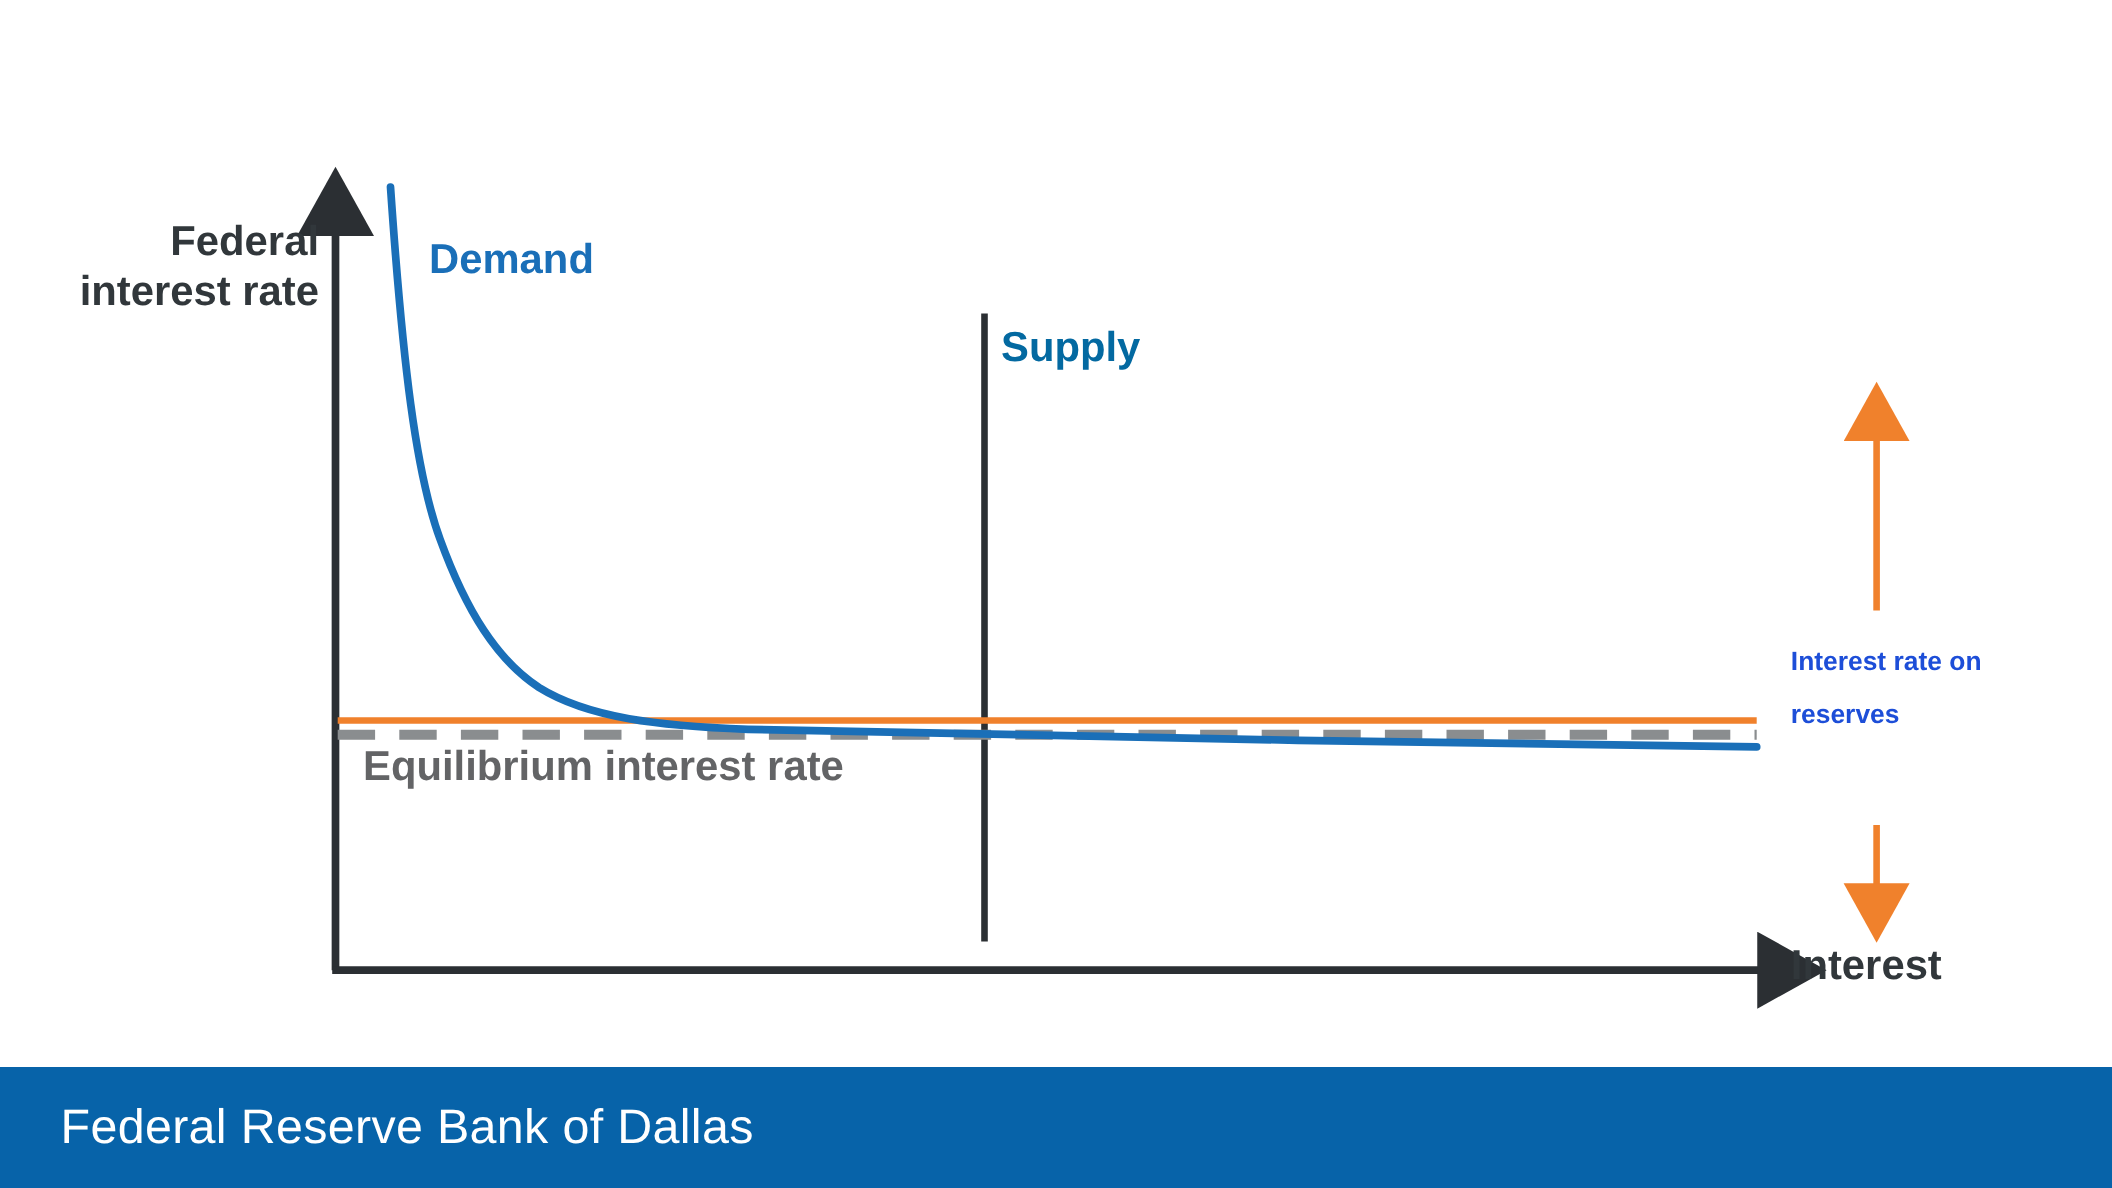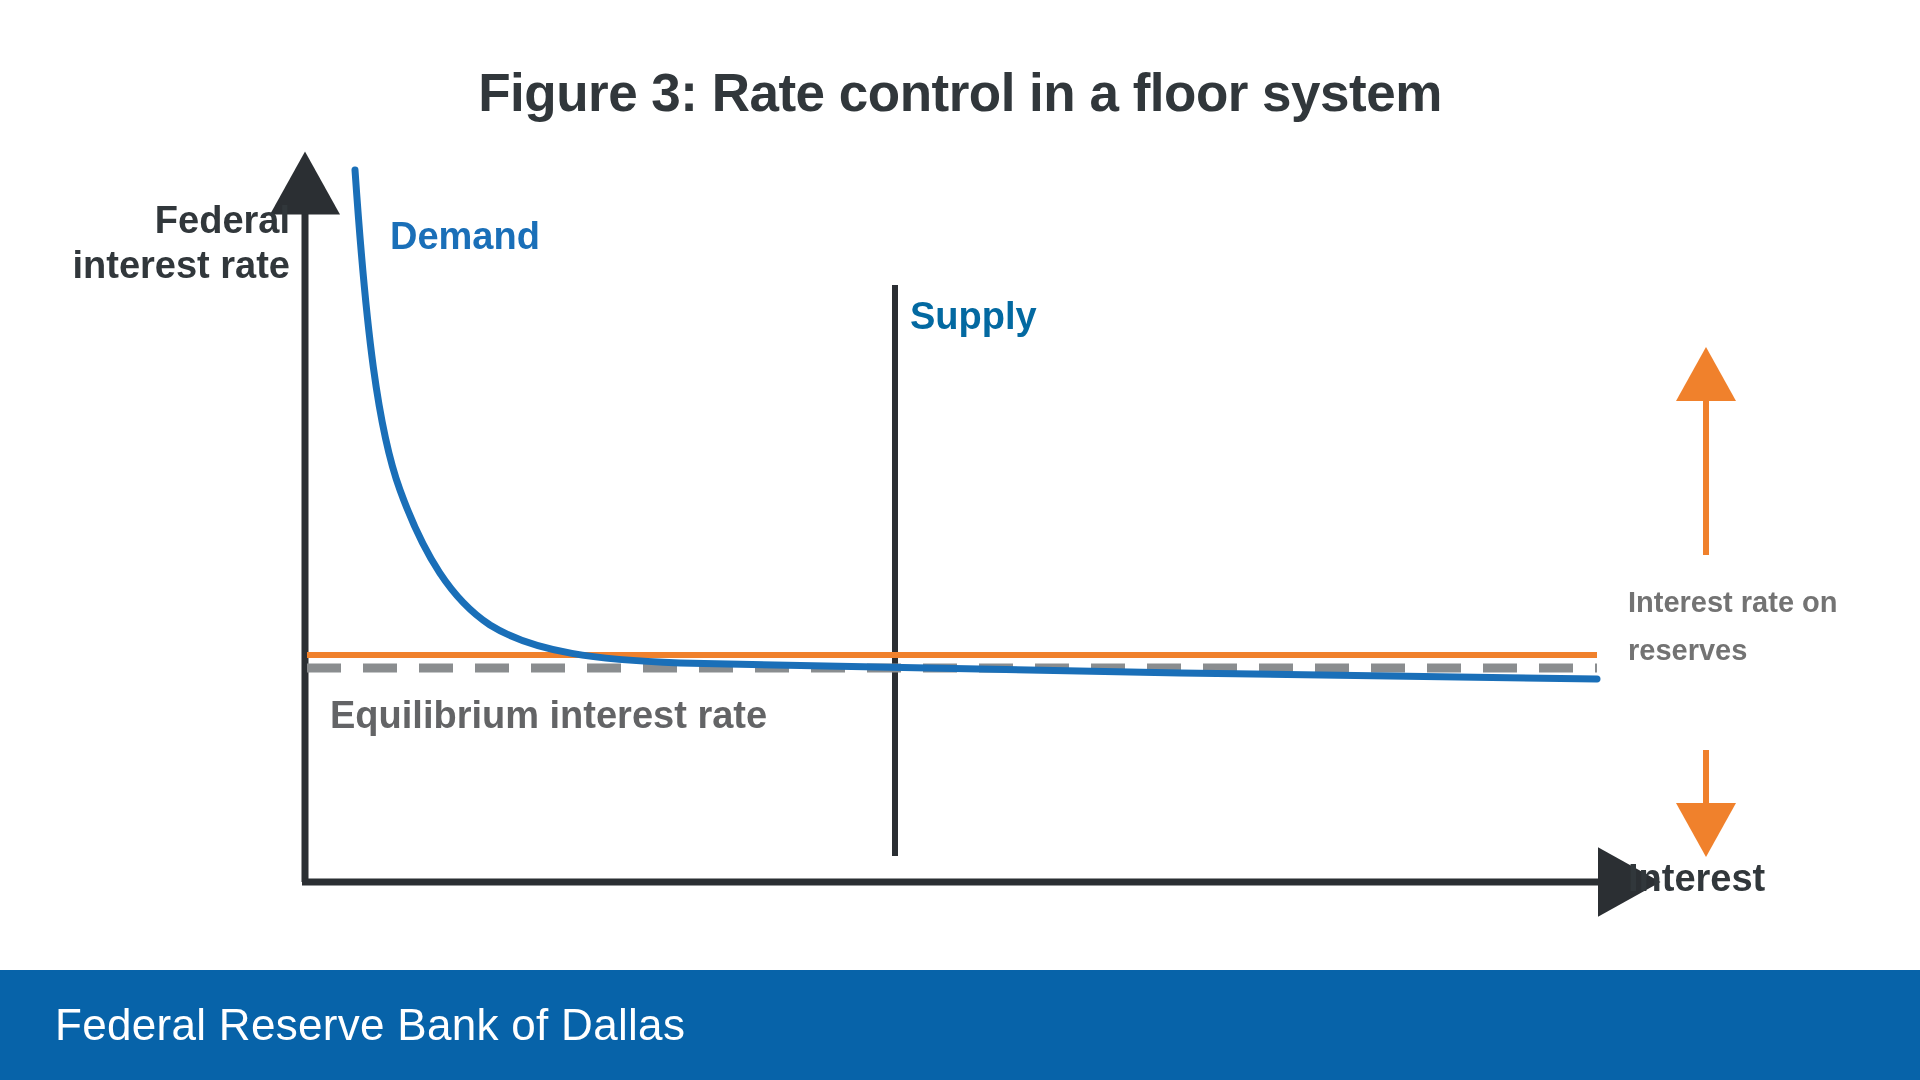--- a/index.html
+++ b/index.html
@@ -83,31 +83,30 @@
     white-space: nowrap;
   }
   .equilibrium-label {
     position: absolute;
     left: 330px;
     top: 676px;
     font-size: 38px;
     font-weight: bold;
     color: #636466;
     white-space: nowrap;
-    margin-top: 18px;
   }
   .ior-label {
     position: absolute;
     left: 1628px;
     top: 578px;
     width: 210px;
-    font-size: 29px;
+    font-size: 24px;
     line-height: 48px;
     font-weight: bold;
-    color: #737373;
+    color: #1d4ed8;
   }
 
   
   .footer-bar {
     position: absolute;
     left: 0;
     top: 970px;
     width: 1920px;
     height: 110px;
     background: #0763a9;
@@ -121,21 +120,20 @@
     color: #ffffff;
     letter-spacing: 0.3px;
     white-space: nowrap;
   }
 </style>
 </head>
 <body>
 
 <div id="slide">
 
-  <div class="fig-title">Figure 3: Rate control in a floor system</div>
 
   <svg id="plot" viewBox="0 0 1920 970">
     <defs>
       <marker id="arrow-dark" markerWidth="12" markerHeight="12" refX="1.5" refY="5" orient="auto" markerUnits="strokeWidth">
         <path d="M0,0 L0,10 L9,5 z" fill="#2b2f33"></path>
       </marker>
       <marker id="arrow-orange-up" markerWidth="12" markerHeight="12" refX="1.5" refY="5" orient="auto" markerUnits="strokeWidth">
         <path d="M0,0 L0,10 L9,5 z" fill="#f0812c"></path>
       </marker>
     </defs>

